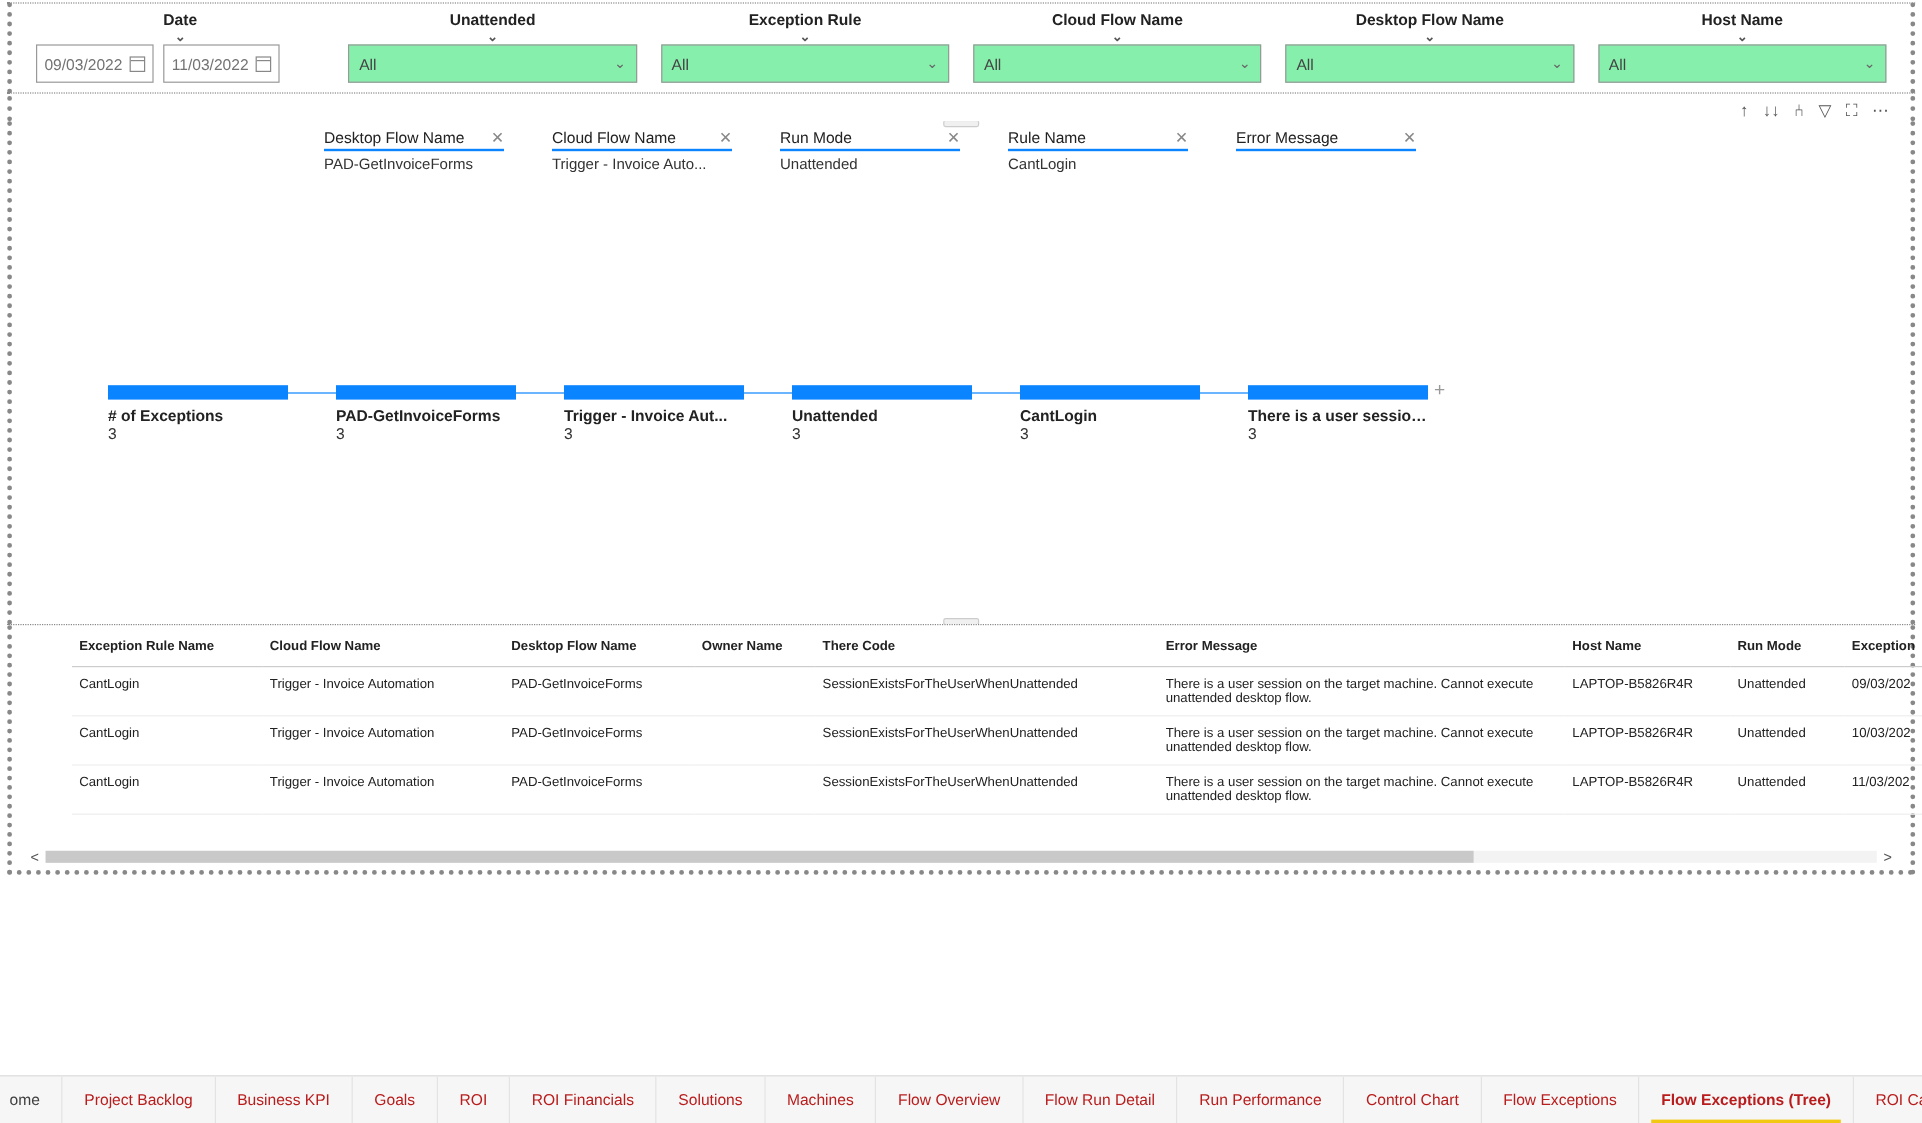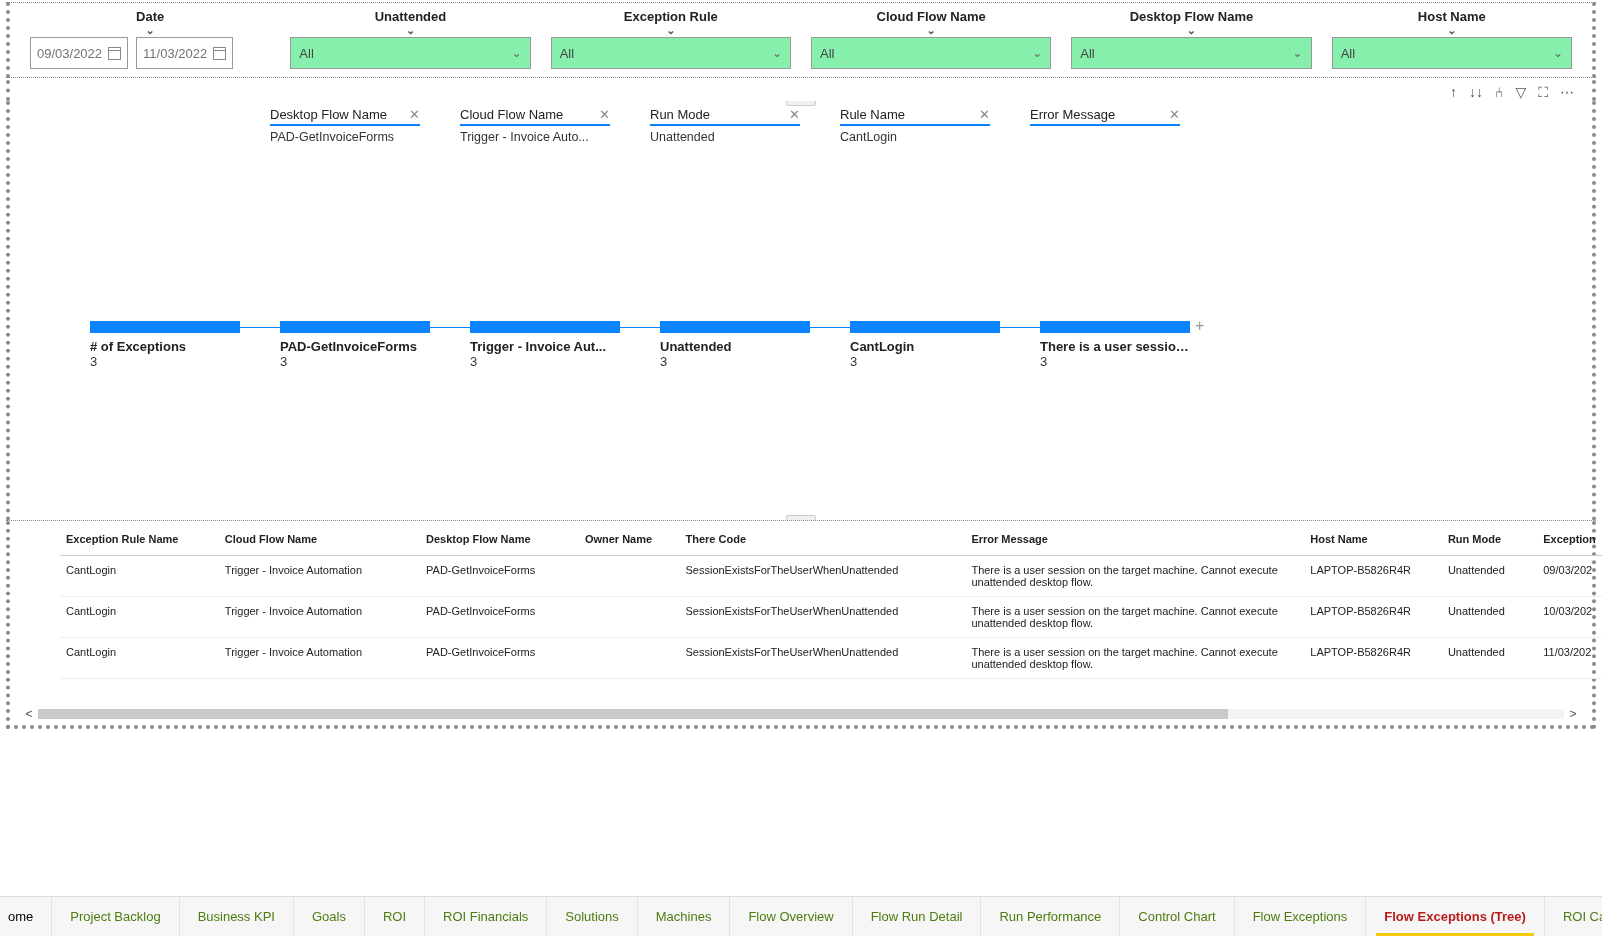--- a/index.html
+++ b/index.html
@@ -49,24 +49,24 @@
 .tbl th { text-align:left; font-weight:600; padding: 6px 6px 10px; border-bottom:1px solid #ccc; white-space:nowrap; overflow:hidden; }
 .tbl td { padding: 8px 6px; border-bottom:1px solid #eee; vertical-align:top; }
 .tbl td.msg { white-space:normal; }
 .scroll-strip { display:flex; align-items:center; margin-top: 28px; }
 .scroll-strip .arrow { width:18px; text-align:center; color:#555; font-size:12px;}
 .scroll-strip .track { flex:1; height:10px; background:#f3f3f3; position:relative; border-radius:0;}
 .scroll-strip .thumb { position:absolute; left:0; top:0; bottom:0; width:78%; background:#c9c9c9; }
 
 
 .tabs { position:absolute; left:0; right:0; bottom:0; height:40px; background:#f6f6f6; border-top:1px solid #ddd; display:flex; align-items:stretch; overflow:hidden;}
-.tab { padding: 0 18px; display:flex; align-items:center; font-size:13px; color:#4d7c0f; border-right:1px solid #e3e3e3; white-space:nowrap; }
+.tab { padding: 0 18px; display:flex; align-items:center; font-size:13px; color:#b91c1c; border-right:1px solid #e3e3e3; white-space:nowrap; }
 .tab.active { color:#b91c1c; font-weight:700; position:relative;}
 .tab.active::after { content:""; position:absolute; left:10px; right:10px; bottom:0; height:3px; background:#f2c811;}
-.tab.cut { padding-left:8px; color:#000000;}
+.tab.cut { padding-left:8px; color:#404040;}
 </style>
 </head>
 <body>
 
 <div class="filters">
   <div class="filter">
     <div class="filter-hdr">
         <span>Date</span>
         <span class="chev">⌄</span>
       </div>

